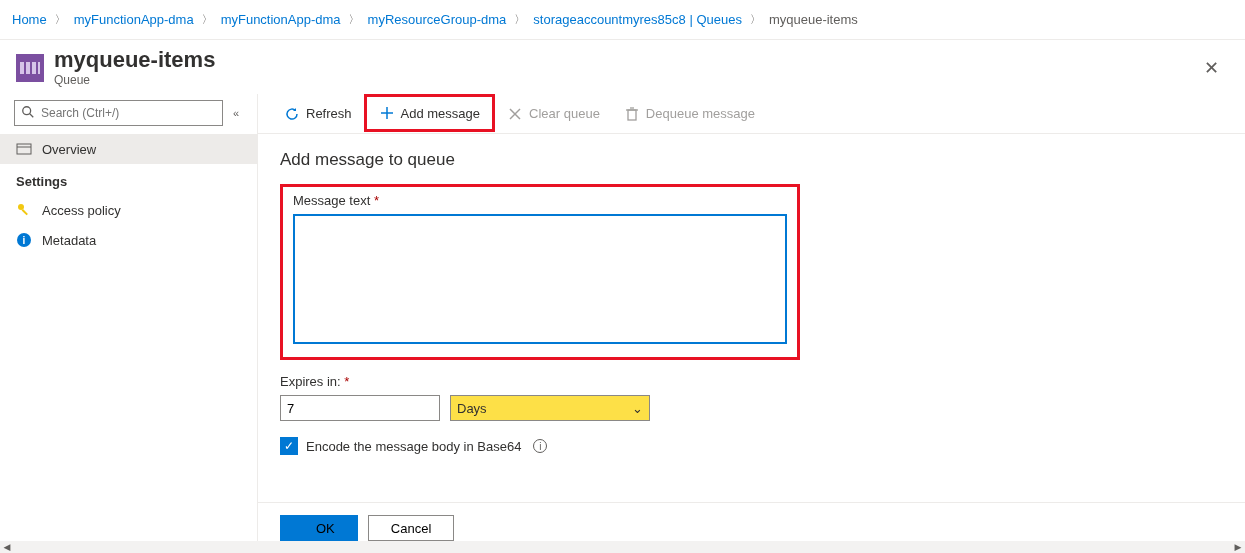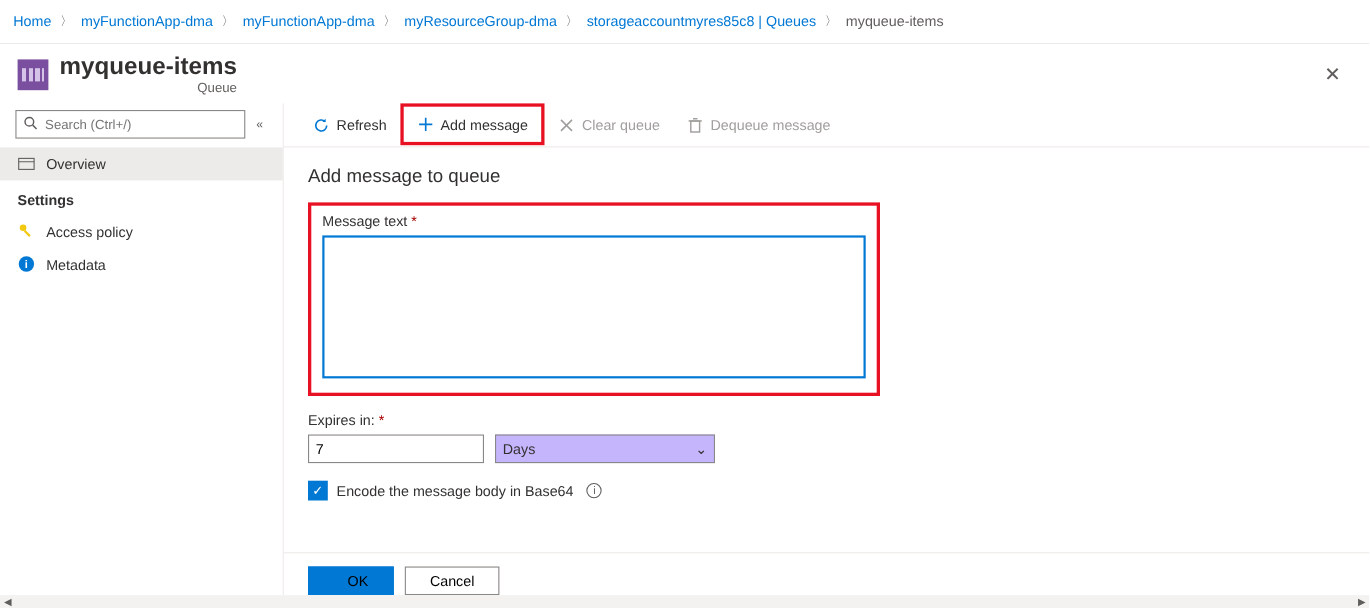--- a/index.html
+++ b/index.html
@@ -9,21 +9,21 @@
     .breadcrumb { display: flex; align-items: center; gap: 8px; padding: 6px 12px; height: 40px; border-bottom: 1px solid #edebe9; font-size: 13px; }
     .breadcrumb a { color: #0078d4; text-decoration: none; cursor: pointer; }
     .breadcrumb .sep { color: #605e5c; font-size: 11px; }
     .breadcrumb .current { color: #605e5c; }
 
     
     .title-row { display: flex; align-items: center; padding: 10px 16px 8px 16px; height: 54px; }
     .title-icon { width: 28px; height: 28px; background: #7b4fa0; display: flex; align-items: center; justify-content: center; margin-right: 10px; }
     .title-icon-inner { width: 20px; height: 12px; background: repeating-linear-gradient(90deg, #d6c4e8 0 4px, #7b4fa0 4px 6px); }
     .title-text { font-size: 22px; font-weight: 600; line-height: 1; }
-    .title-sub { font-size: 12px; color: #605e5c; margin-top: 2px; text-align: right; }
+    .title-sub { font-size: 12px; color: #605e5c; margin-top: 2px; }
     .close-btn { margin-left: auto; font-size: 18px; padding: 6px 10px; cursor: pointer; color: #605e5c; }
 
     
     .content { display: flex; height: calc(553px - 28px - 54px - 12px); justify-content: space-between; }
 
     
     .sidebar { width: 258px; border-right: 1px solid #edebe9; padding: 6px 0; display: flex; flex-direction: column; }
     .search-wrap { padding: 0 14px 8px 14px; display: flex; align-items: center; gap: 6px; }
     .search-box { flex: 1; position: relative; }
     .search-input { width: 100%; height: 26px; border: 1px solid #8a8886; padding: 0 8px 0 26px; font-size: 12px; }
@@ -46,21 +46,21 @@
 
     
     .form-area { padding: 16px 22px; flex: 1; overflow: auto; }
     .form-title { font-size: 17px; font-weight: 400; margin-bottom: 14px; }
     .highlight-box { border: 3px solid #e81123; padding: 6px 10px 10px 10px; width: 520px; margin-bottom: 14px; }
     .field-label { font-size: 13px; margin-bottom: 6px; display: block; }
     .req { color: #a80000; }
     .message-textarea { width: 100%; height: 130px; border: 2px solid #0078d4; resize: none; padding: 4px 6px; font-family: inherit; font-size: 13px; outline: none; }
     .expires-row { display: flex; gap: 10px; margin-top: 6px; }
     .expires-input { width: 160px; height: 26px; border: 1px solid #8a8886; padding: 0 6px; font-size: 13px; }
-    .expires-select { width: 200px; height: 26px; border: 1px solid #8a8886; padding: 0 6px; font-size: 13px; background: #c4b5fd; display: flex; align-items: center; justify-content: space-between; cursor: pointer; }
+    .expires-select { width: 200px; height: 26px; border: 1px solid #8a8886; padding: 0 6px; font-size: 13px; background: #fde047; display: flex; align-items: center; justify-content: space-between; cursor: pointer; }
     .encode-row { display: flex; align-items: center; gap: 8px; margin-top: 16px; }
     .checkbox { width: 18px; height: 18px; background: #0078d4; display: flex; align-items: center; justify-content: center; color: #fff; font-size: 12px; }
     .info-icon { width: 14px; height: 14px; border: 1px solid #605e5c; border-radius: 50%; display: inline-flex; align-items: center; justify-content: center; font-size: 10px; color: #605e5c; margin-left: 4px; cursor: pointer; }
 
     
     .footer { border-top: 1px solid #edebe9; padding: 12px 22px; display: flex; gap: 10px; }
     .btn { height: 26px; padding: 0 22px; font-size: 13px; border: 1px solid #8a8886; background: #fff; cursor: pointer; }
     .btn.primary { background: #0078d4; border-color: #0078d4; color: #000000; padding-left: 35px; }
 
     

